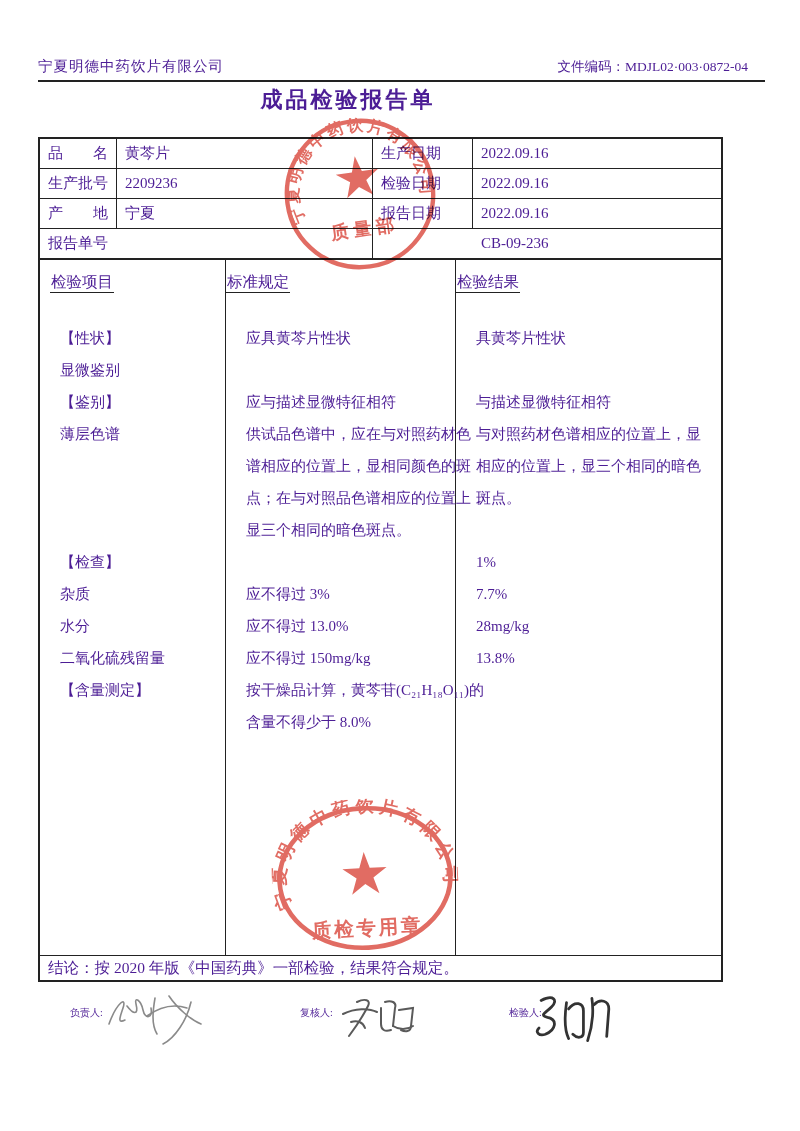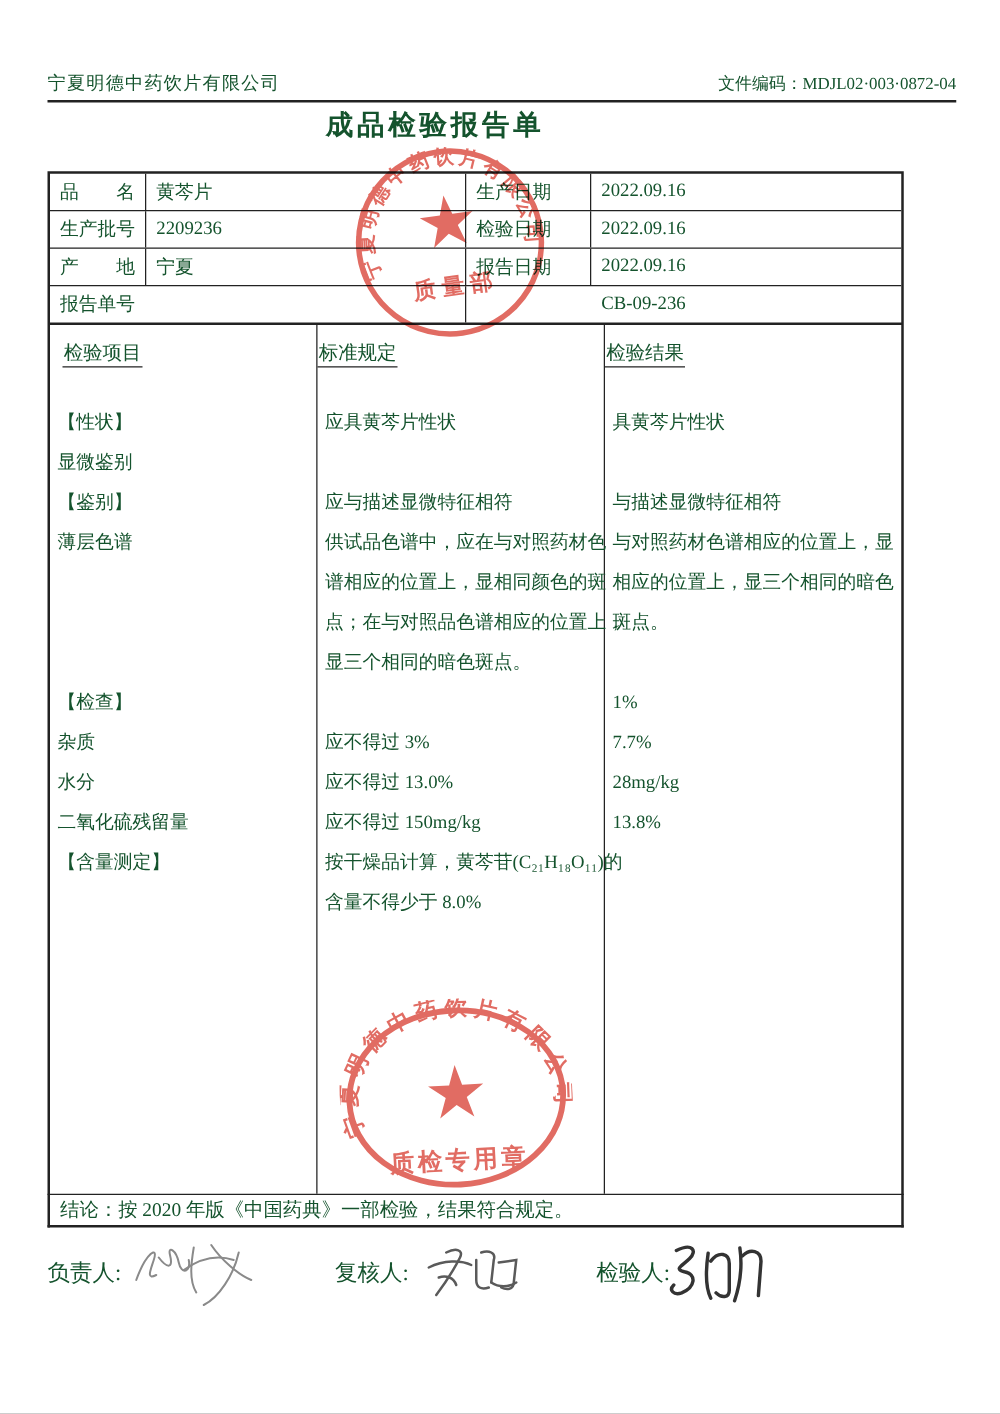--- a/index.html
+++ b/index.html
@@ -1,26 +1,26 @@
 <!DOCTYPE html>
 <html><head>
 <meta charset="utf-8">
 <style>
   html,body { margin:0; padding:0; background:#888; }
   .page {
     position:relative; width:800px; height:1131px; margin:0 auto;
     background:#ffffff; overflow:hidden;
     font-family:"Liberation Serif","DejaVu Serif",serif;
-    color:#14532d;
+    color:#4c1d95;
   }
   .abs { position:absolute; }
 
   
   .company   { left:38px; top:57px; font-size:14.5px; letter-spacing:1px; }
-  .doccode   { right:35px; top:58px; font-size:13.5px; }
+  .doccode   { right:52px; top:58px; font-size:13.5px; }
   .hrule     { left:38px; top:80px; width:727px; height:2px; background:#222; }
   .doctitle  { left:38px; top:85px; width:620px; text-align:center;
                font-size:22px; font-weight:bold; letter-spacing:3px; }
 
   
   .info-table { left:38px; top:137px; width:685px; height:123px;
                 border:2px solid #222; box-sizing:border-box;
                 display:flex; flex-direction:column; }
   .info-row   { display:flex; flex:1; border-bottom:1.5px solid #222; min-height:0; }
   .info-row:last-child { border-bottom:none; }
@@ -43,31 +43,31 @@
   .rcol  { box-sizing:border-box; border-right:1.5px solid #222;
            display:flex; flex-direction:column; }
   .rcol-1 { width:229px; }
   .rcol-2 { width:230px; }
   .rcol-3 { flex:1; border-right:none; }
   .rcol-header { height:62px; box-sizing:border-box; padding-top:12px;
                  font-size:15.5px; text-align:left; }
   .rcol-1 .rcol-header { text-align:left; padding-left:10px; }
   .rcol-header span { border-bottom:1.5px solid #222; padding:0 1px 2px 1px; }
   .rline { height:32px; line-height:32px; font-size:15px;
-           padding:0 6px; white-space:pre; }
+           padding:0 20px; white-space:pre; }
 
   
   .conclusion-row { left:38px; top:956px; width:685px; height:26px;
                     box-sizing:border-box;
                     border:2px solid #222; border-top:none;
                     display:flex; align-items:center;
                     padding-left:8px; font-size:15.5px; }
 
   
-  .sig-label { font-size:18px; }
+  .sig-label { font-size:10px;margin-left:32px; }
   .lab-resp  { left:38px;  top:1006px; }
   .lab-rev   { left:268px; top:1006px;text-align:right; }
   .lab-insp  { left:477px; top:1006px; }
   .sig-svg   { pointer-events:none; }
   .sig-1 { left:98px;  top:990px; }
   .sig-2 { left:335px; top:996px; }
   .sig-3 { left:528px; top:992px; }
 
   
   .stamp { mix-blend-mode:multiply; opacity:.85; }

